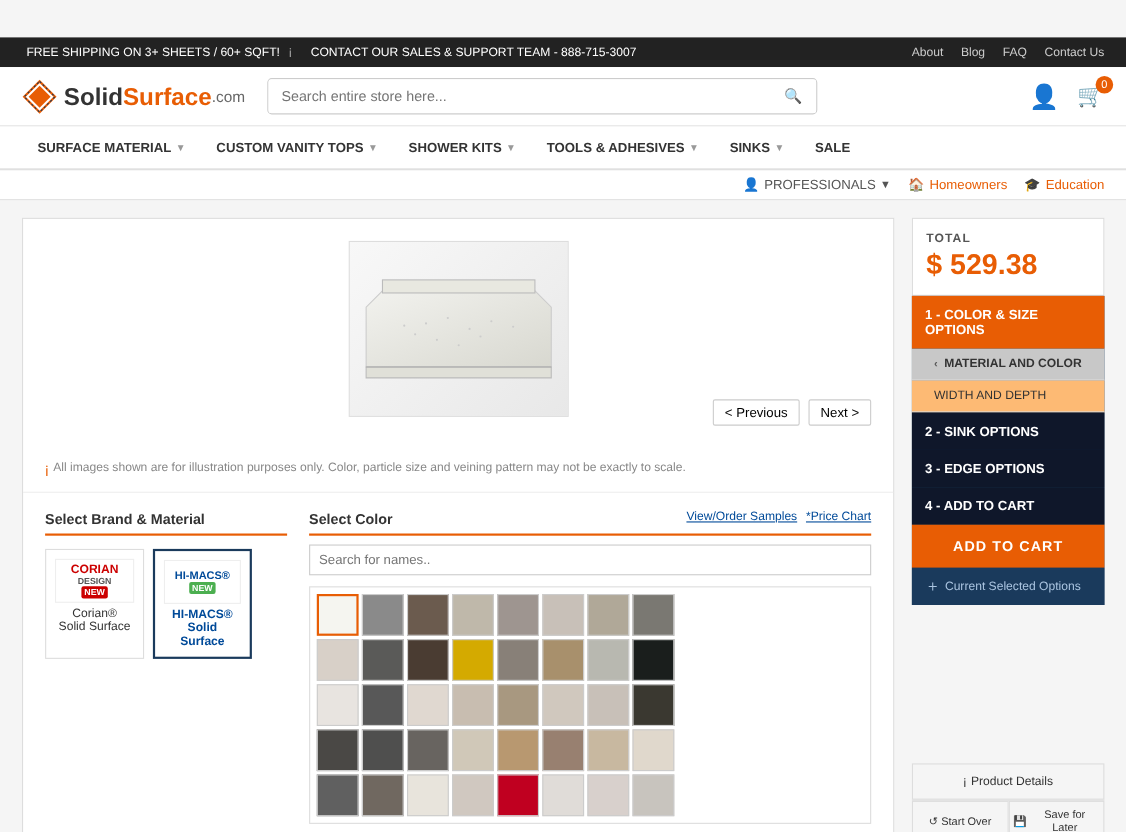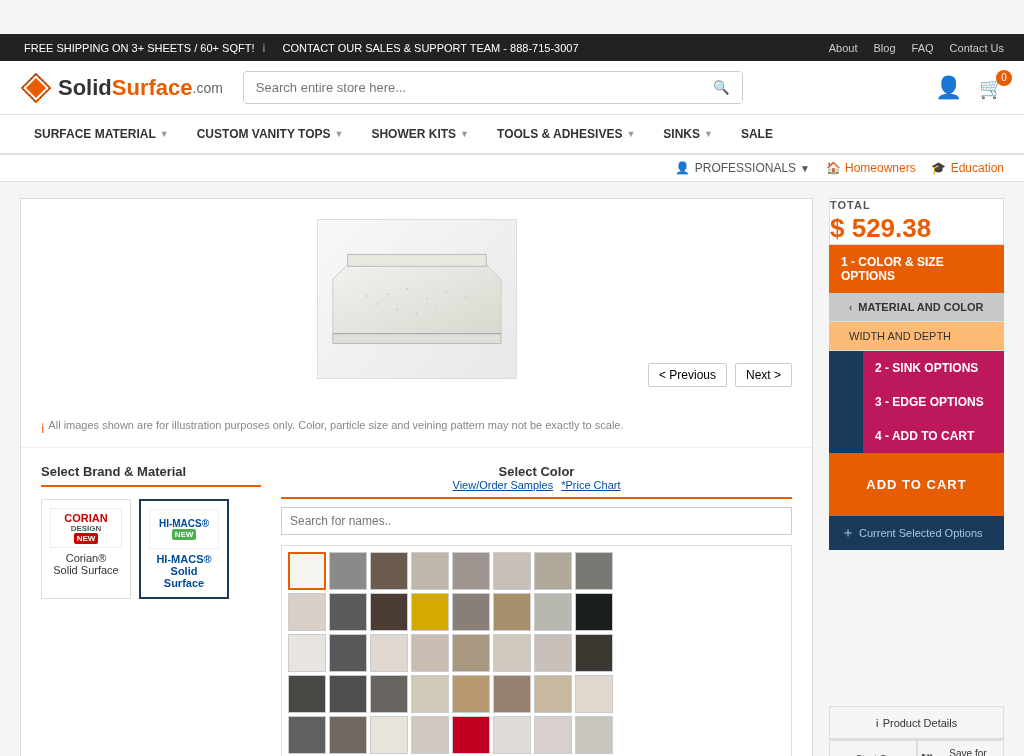--- a/index.html
+++ b/index.html
@@ -285,20 +285,21 @@
     .right-panel {
       width: 175px;
       display: flex;
       flex-direction: column;
       gap: 0;
     }
 
     .total-box {
       background: #fff;
       border: 1px solid #ddd;
+      padding: 12px;
     }
     .total-label {
       font-size: 11px;
       font-weight: bold;
       color: #555;
       letter-spacing: 1px;
     }
     .total-price {
       font-size: 26px;
       font-weight: bold;
@@ -312,27 +313,26 @@
     }
     .step-header {
       background: #e85d04;
       color: #fff;
       padding: 10px 12px;
       font-size: 12px;
       font-weight: bold;
       cursor: pointer;
     }
     .step-header.dark {
-      background: #be185d;
+      background: #0f172a;
       color: #fff;
       padding: 10px 12px;
       font-size: 12px;
       font-weight: bold;
       cursor: pointer;
-      margin-left: 34px;
     }
 
     .sub-option {
       background: #fdba74;
       padding: 8px 12px 8px 20px;
       font-size: 11px;
       color: #333;
       cursor: pointer;
       border-bottom: 1px solid #ddd;
       display: flex;
@@ -341,21 +341,21 @@
     .sub-option.active {
       background: #c8c8c8;
       font-weight: bold;
     }
     .sub-option .chevron { margin-right: 6px; color: #555; font-size: 10px; }
 
     .add-to-cart-btn {
       background: #e85d04;
       color: #fff;
       border: none;
-      padding: 24px;
+      padding: 12px;
       font-size: 13px;
       font-weight: bold;
       cursor: pointer;
       width: 100%;
       text-align: center;
       letter-spacing: 1px;
     }
 
     .current-options {
       background: #1a3a5c;
@@ -565,21 +565,21 @@
             <div class="brand-logo-himacs">
               <span style="color:#004a99;font-weight:bold;font-size:10px;">HI-MACS®</span>
               <span style="background:#4caf50;color:#fff;font-size:8px;padding:1px 3px;border-radius:2px;">NEW</span>
             </div>
             <div class="brand-name selected">HI-MACS®<br>Solid Surface</div>
           </div>
         </div>
       </div>
 
       <div class="color-section">
-        <div style="display:flex;justify-content:space-between;align-items:center;margin-bottom:6px;flex-direction:column;">
+        <div style="display:flex;justify-content:space-between;align-items:flex-start;margin-bottom:6px;">
           <div class="section-title" style="border:none;margin:0;padding:0;">Select Color</div>
           <div style="display:flex;gap:8px;">
             <a class="color-link">View/Order Samples</a>
             <a class="color-link asterisk">*Price Chart</a>
           </div>
         </div>
         <div style="border-bottom:2px solid #e85d04;margin-bottom:8px;"></div>
         <div class="color-controls">
           <input type="text" class="color-search" placeholder="Search for names.." style="">
         </div>

